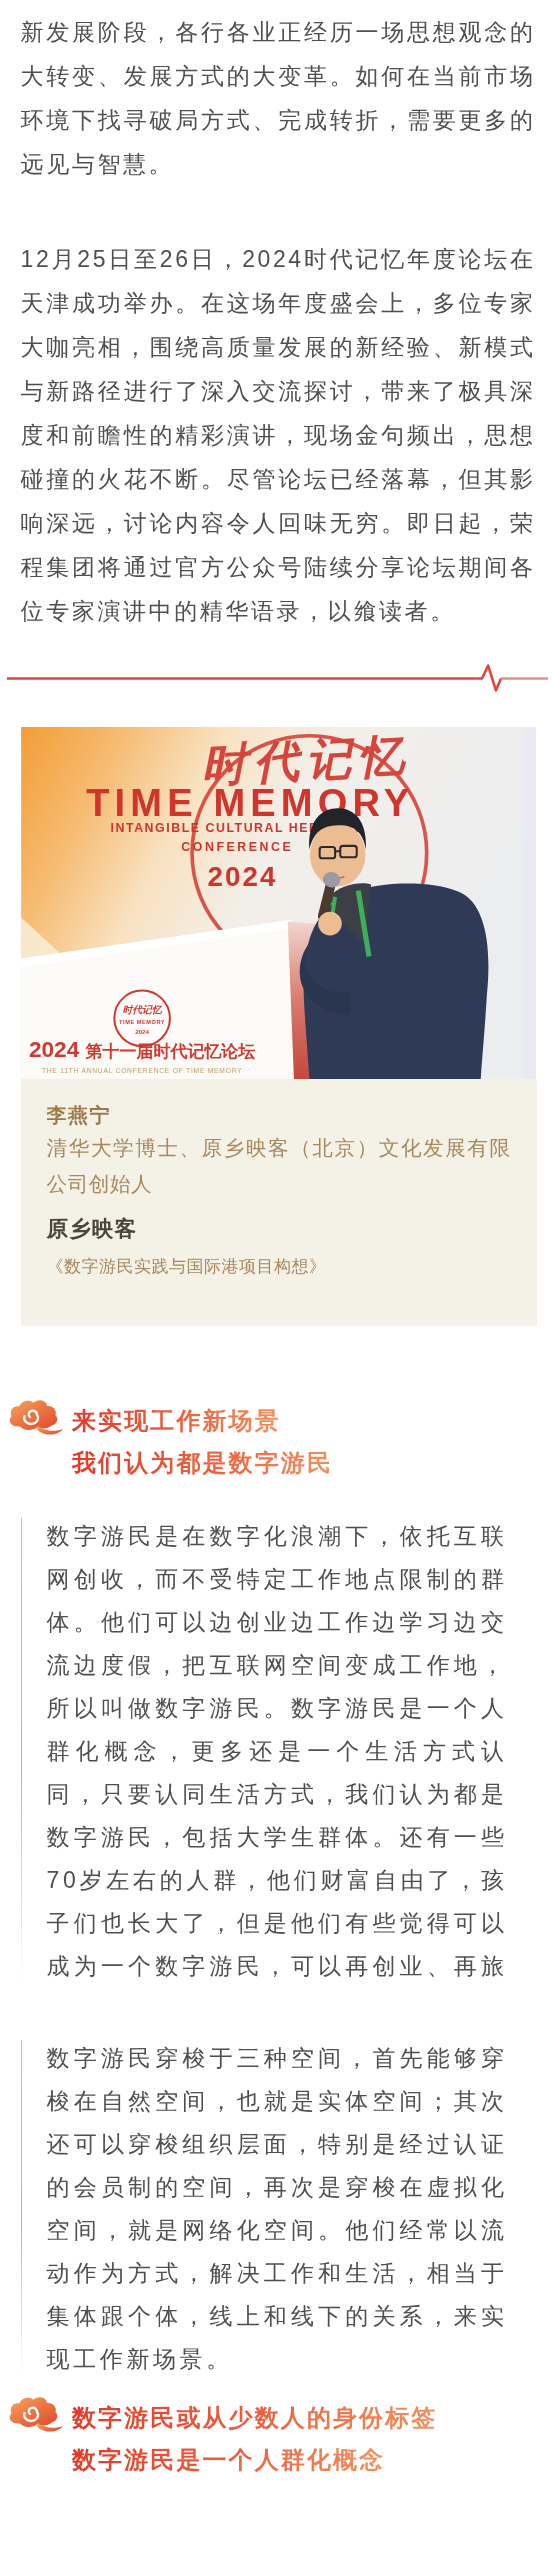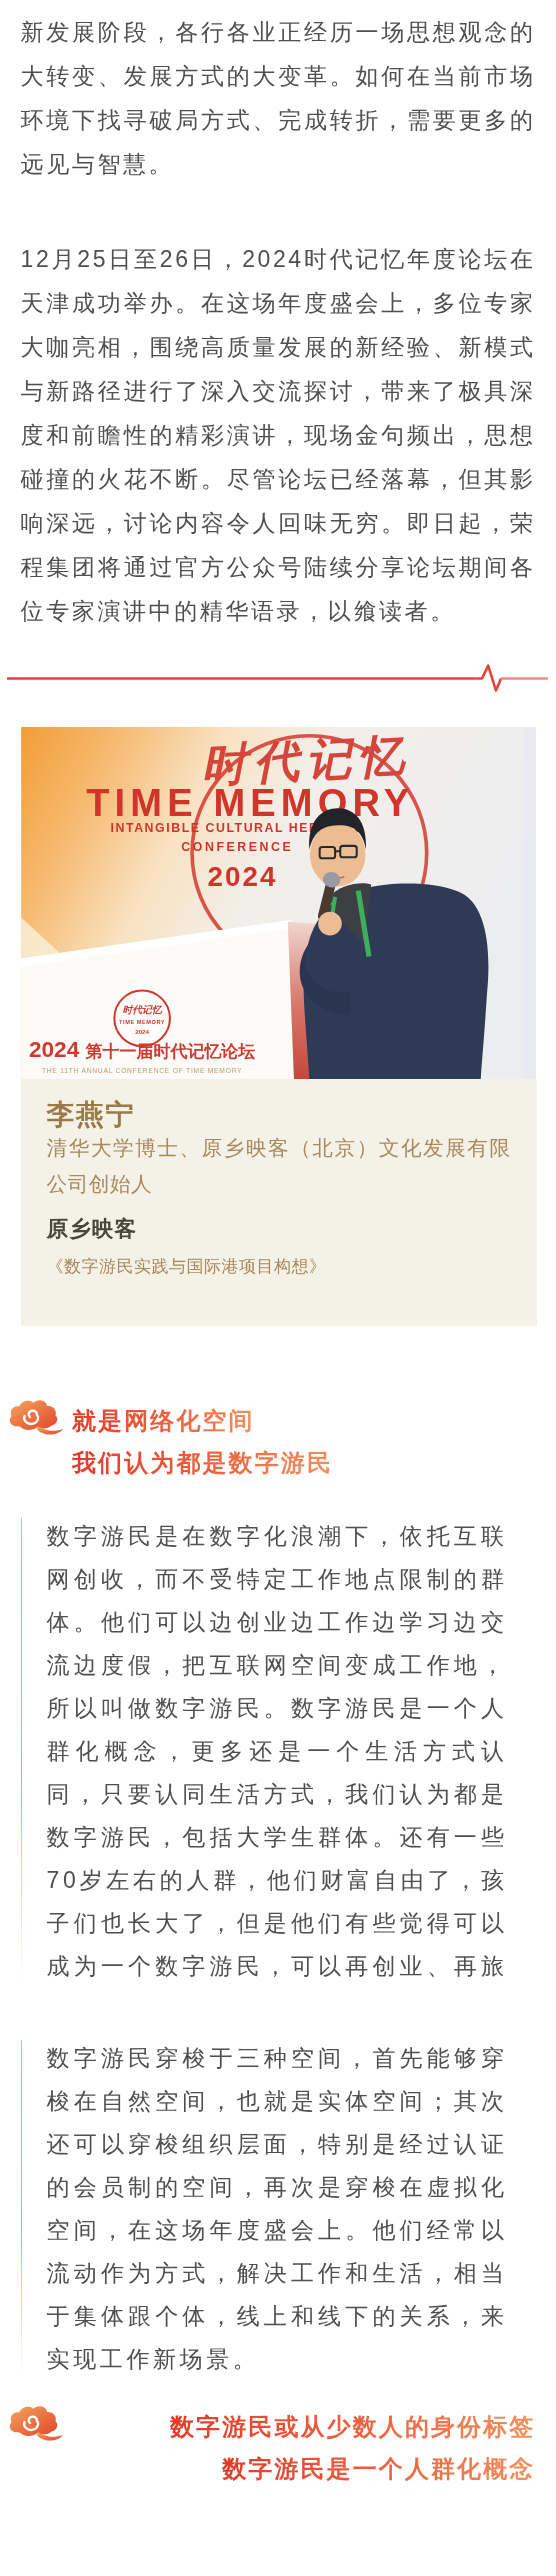--- a/index.html
+++ b/index.html
@@ -21,36 +21,36 @@
   .divider{margin:27px 0 0 6.2px;height:30px;}
   
   .photo{
     position:relative;margin:34px 20.6px 0 20.6px;width:515px;height:352px;overflow:hidden;
   }
   
   .caption{
     margin:0 20.6px;width:464px;height:225px;overflow:hidden;
     background:#f4f1e7;padding:21.6px 26px 0 26px;
   }
-  .cap-name{font-size:28px;line-height:28px;font-weight:bold;color:#9c7a48;letter-spacing:1.5px;}
+  .cap-name{font-size:20px;line-height:28px;font-weight:bold;color:#9c7a48;letter-spacing:1.5px;}
   .cap-title{margin-top:1px;font-size:20.6px;line-height:36px;color:#a8885c;letter-spacing:0.5px;text-align:justify;}
   .cap-label{margin-top:14.4px;font-size:21.6px;line-height:26px;font-weight:bold;color:#4a4639;letter-spacing:1px;}
   .cap-topic{margin-top:11.3px;font-size:17px;line-height:27px;color:#a8885c;letter-spacing:0.5px;}
   
   .section{position:relative;}
   .cloud{position:absolute;left:6.2px;top:-2.1px;width:61px;height:40px;}
   .h-wrap{margin:0 20.6px 0 72px;}
   .h-line{
     display:inline-block;font-size:24px;line-height:42px;font-weight:bold;letter-spacing:2.1px;
     background:linear-gradient(92deg,#e23b28 0%,#ec6440 55%,#f2915e 100%);
     -webkit-background-clip:text;background-clip:text;color:transparent;
   }
   .sec1{margin-top:74px;height:84px;}
   .sec2{margin-top:37px;height:42px;}
-  .sec3{margin-top:27px;height:84px;text-align:right;}
+  .sec3{margin-top:18px;height:84px;}
   .body-p{
     position:relative;margin:0 20.6px;padding-left:26px;width:461px;
     font-size:23px;line-height:43px;letter-spacing:3.6px;
     color:#4f4f4f;text-align:justify;overflow:hidden;
   }
   .body-p::before{
     content:"";position:absolute;left:0;top:3.1px;bottom:2.1px;width:1.5px;
     background:linear-gradient(to bottom,#f6b183 0%,#f3a06b 55%,rgba(247,200,160,0) 100%);
   }
   #body1{margin-top:31px;height:470px;}
@@ -159,27 +159,27 @@
     <linearGradient id="cg0" x1="0" y1="0" x2="1" y2="1">
       <stop offset="0" stop-color="#f6a55c"></stop>
               <stop offset="1" stop-color="#df452c"></stop>
     </linearGradient>
   </defs>
   <path fill="url(#cg0)" d="M25,60 C10,60 3,47 12,38 C6,26 17,14 29,17 C33,5 51,1 59,9 C69,-1 87,3 89,16 C101,14 111,25 107,36 C115,43 111,55 99,58 C91,65 77,67 69,61 C57,71 37,69 31,61 Z"></path>
   <path fill="url(#cg0)" d="M70,60 C86,70 104,73 124,65 C114,79 88,82 72,71 C66,67 66,62 70,60 Z"></path>
   <path d="M52,40 a9,8 0 1 1 15,-5 a15,13 0 1 1 -27,3" fill="none" stroke="#ffffff" stroke-width="5" stroke-linecap="round"></path>
 </svg></span>
     <div class="h-wrap">
-      <span class="h-line">就是网络化空间</span><br>
+      <span class="h-line">来实现工作新场景</span><br>
       <span class="h-line">我们认为都是数字游民</span>
     </div>
   </div>
   <p id="body1" class="body-p">数字游民是在数字化浪潮下，依托互联网创收，而不受特定工作地点限制的群体。他们可以边创业边工作边学习边交流边度假，把互联网空间变成工作地，所以叫做数字游民。数字游民是一个人群化概念，更多还是一个生活方式认同，只要认同生活方式，我们认为都是数字游民，包括大学生群体。还有一些70岁左右的人群，他们财富自由了，孩子们也长大了，但是他们有些觉得可以成为一个数字游民，可以再创业、再旅游，再交友。</p>
 
-  <p id="body2" class="body-p">数字游民穿梭于三种空间，首先能够穿梭在自然空间，也就是实体空间；其次还可以穿梭组织层面，特别是经过认证的会员制的空间，再次是穿梭在虚拟化空间，在这场年度盛会上。他们经常以流动作为方式，解决工作和生活，相当于集体跟个体，线上和线下的关系，来实现工作新场景。</p>
+  <p id="body2" class="body-p">数字游民穿梭于三种空间，首先能够穿梭在自然空间，也就是实体空间；其次还可以穿梭组织层面，特别是经过认证的会员制的空间，再次是穿梭在虚拟化空间，就是网络化空间。他们经常以流动作为方式，解决工作和生活，相当于集体跟个体，线上和线下的关系，来实现工作新场景。</p>
 
   <div class="section sec3">
     <span class="cloud">
 <svg width="61" height="40" viewBox="0 0 132 84">
   <defs>
     <linearGradient id="cg2" x1="0" y1="0" x2="1" y2="1">
       <stop offset="0" stop-color="#f6a55c"></stop>
               <stop offset="1" stop-color="#df452c"></stop>
     </linearGradient>
   </defs>

